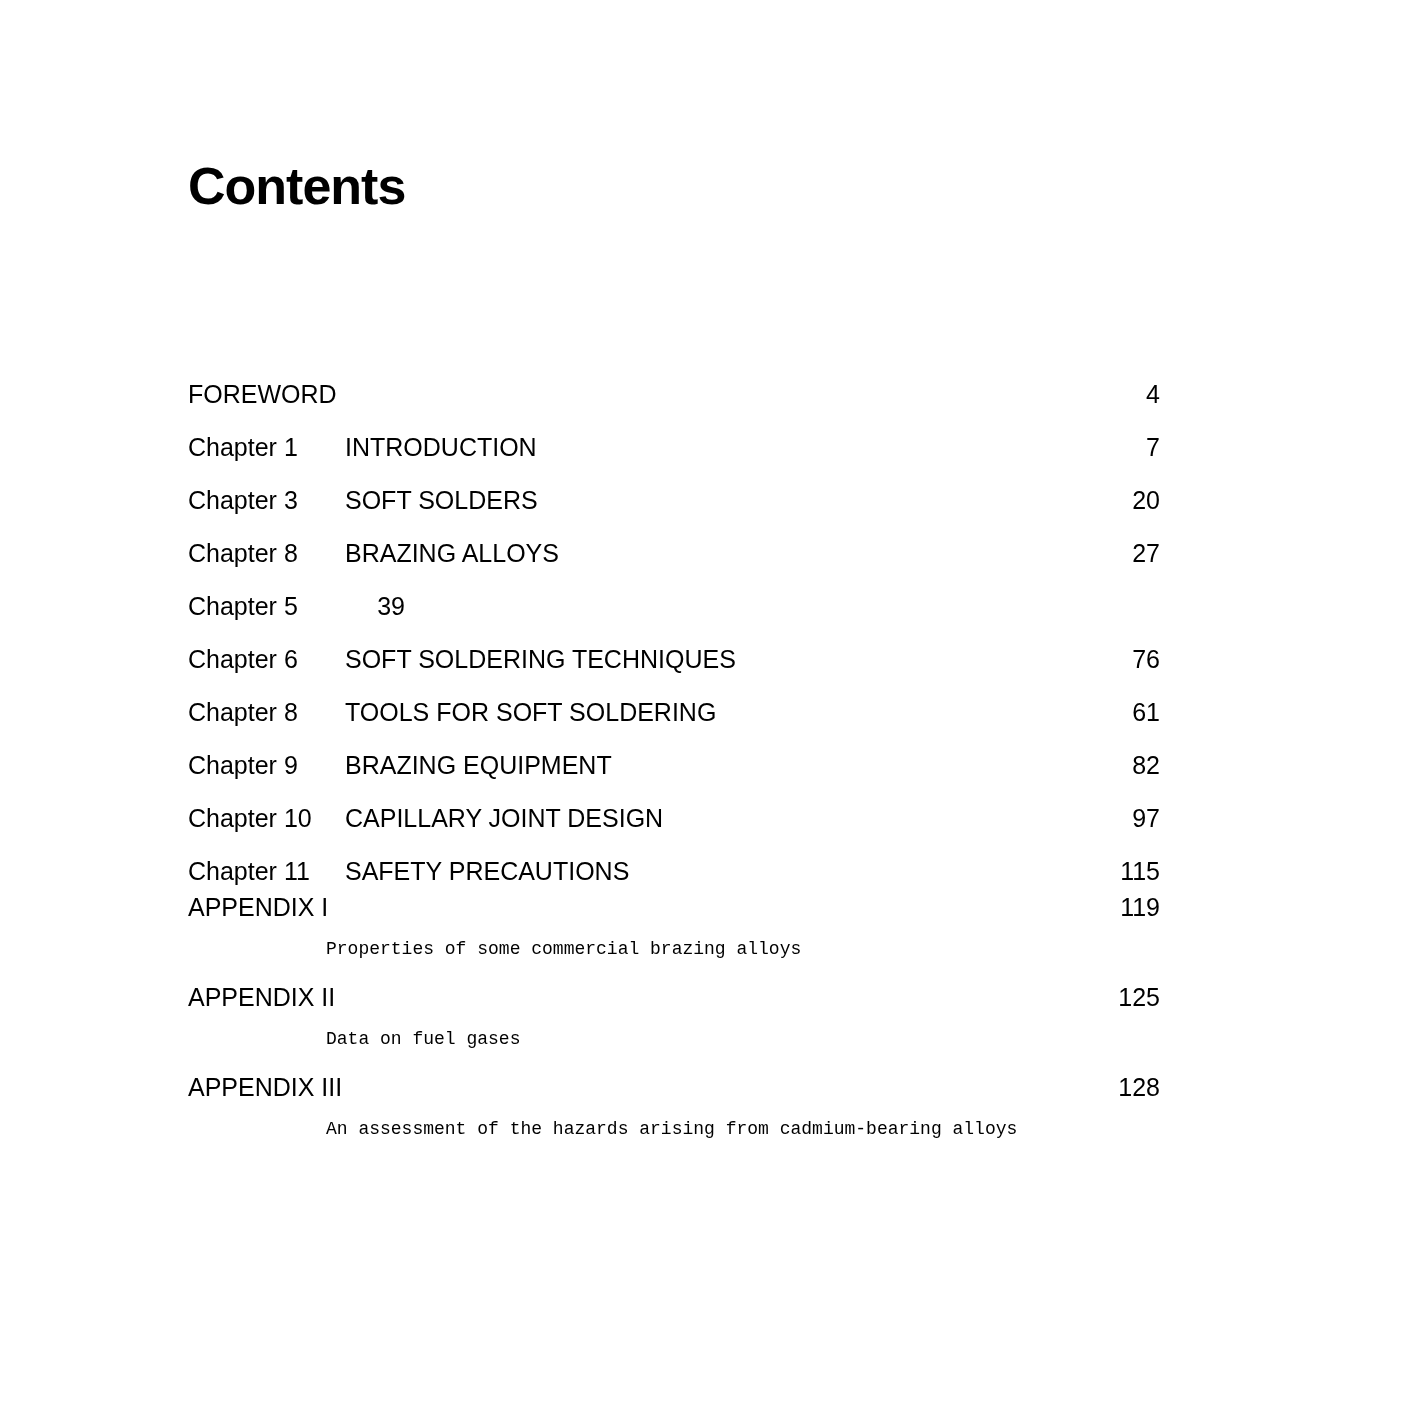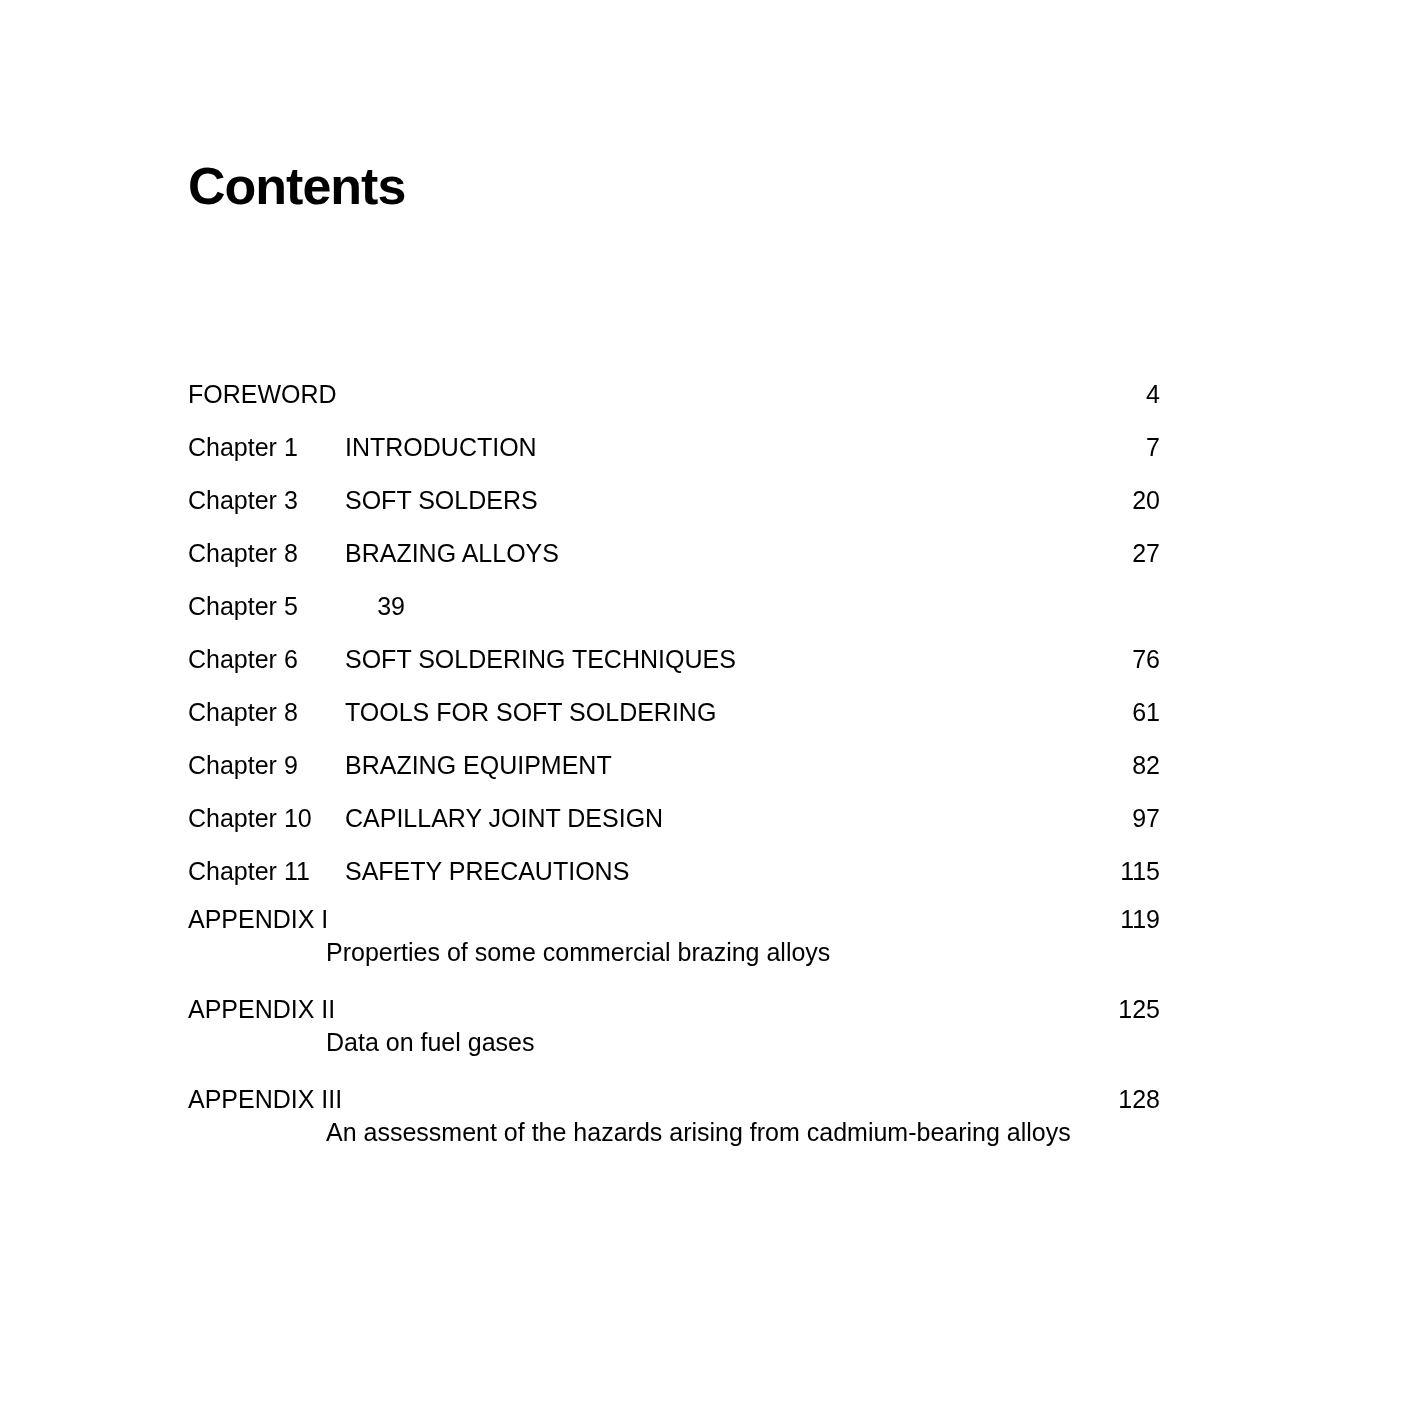--- a/index.html
+++ b/index.html
@@ -61,43 +61,44 @@
     flex: 0 0 auto;
     text-align: right;
     min-width: 60px;
     white-space: nowrap;
   }
   .appendix-block {
     position: relative;
   }
   .appendix-head {
     display: flex;
-    align-items: flex-end;
+    align-items: flex-start;
     font-size: 25px;
     line-height: 1;
     height: 37px;
   }
   .appendix-head .chap {
     flex: 1 1 auto;
     white-space: nowrap;
   }
   .appendix-head .pg {
     flex: 0 0 auto;
     text-align: right;
     white-space: nowrap;
   }
   .appendix-sub {
-    font-size: 25px;
+    font-size: 18px;
     line-height: 1;
     padding-left: 138px;
     height: 53px;
     display: flex;
     align-items: flex-start;
     padding-top: 8px;
     box-sizing: border-box;
+    font-family: Liberation Mono, monospace;
   }
 </style>
 </head>
 <body>
 
 <div class="page">
 
   <div class="title">Contents</div>
 
   <div class="toc">

